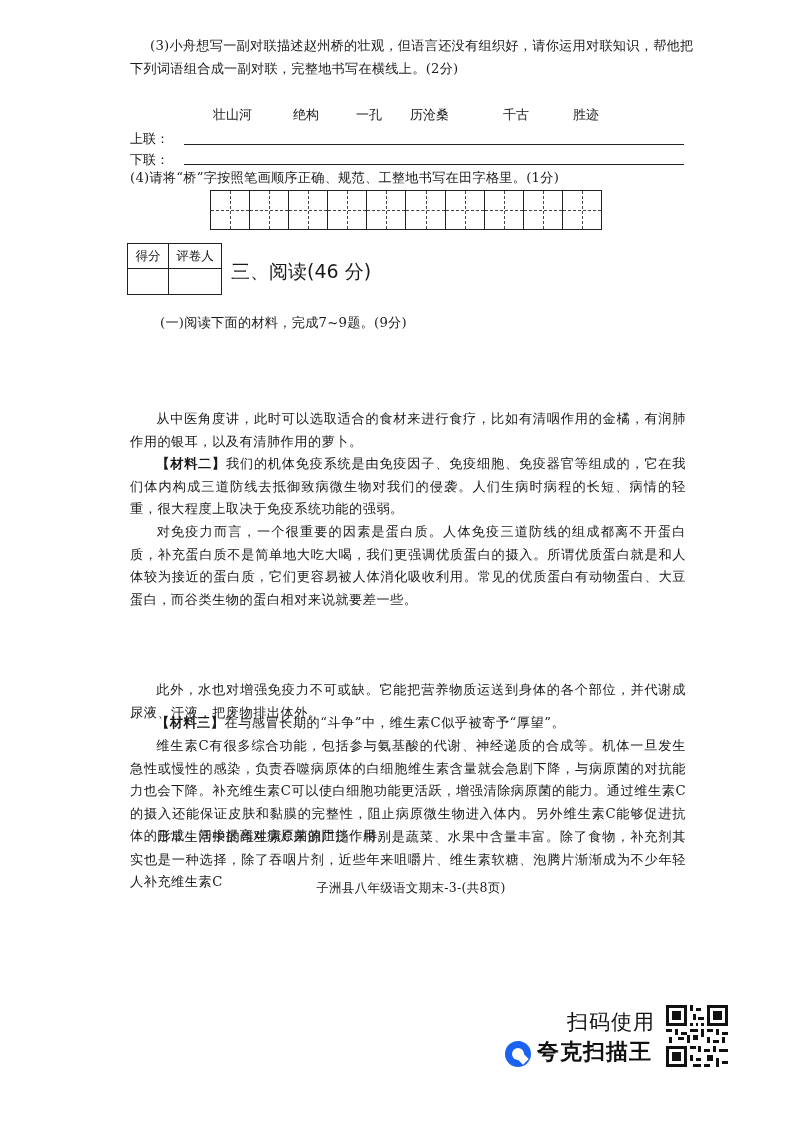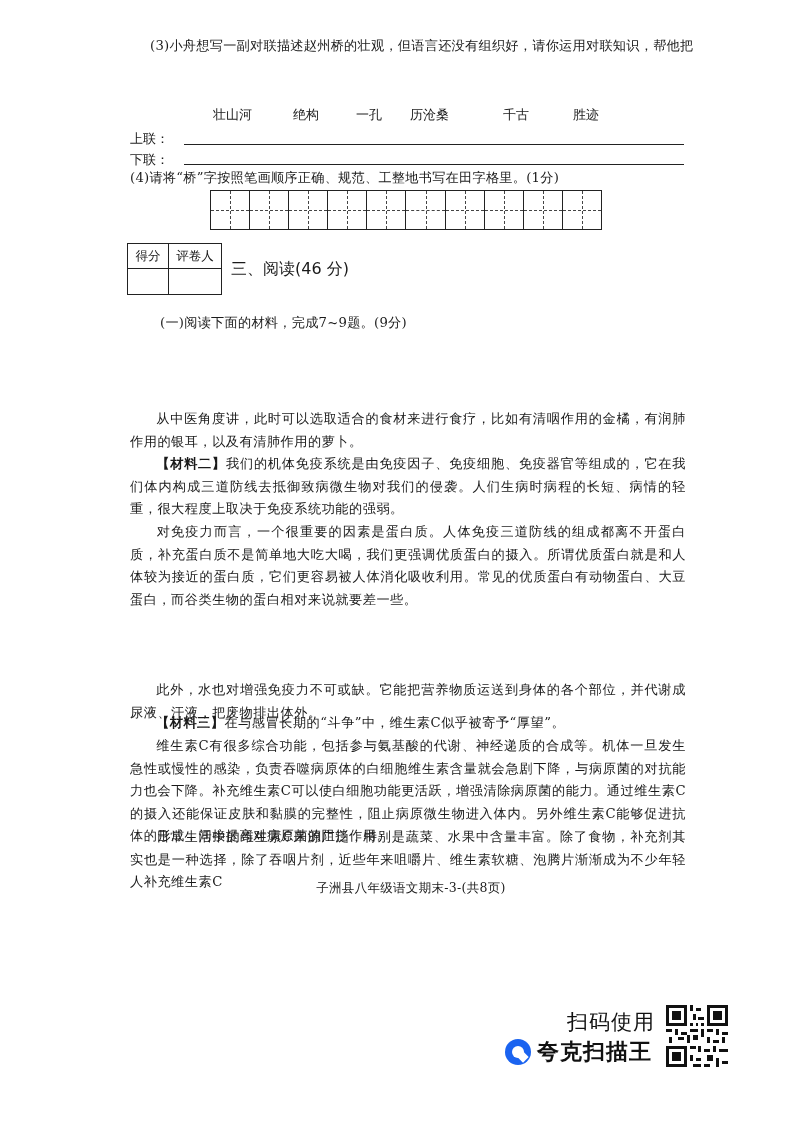--- a/index.html
+++ b/index.html
@@ -20,36 +20,37 @@
   .cell { flex: 1; position: relative; border-right: 1.2px solid #222; }
   .cell:last-child { border-right: none; }
   .cell .v { position: absolute; left: 50%; top: 0; bottom: 0; border-left: 1px dashed #444; }
   .cell .h { position: absolute; top: 50%; left: 0; right: 0; border-top: 1px dashed #444; }
   .score { position: absolute; left: 127px; top: 243px; border-collapse: collapse; font-family: "DejaVu Sans", "Liberation Sans", sans-serif; font-size: 12.5px; }
   .score td { border: 1.3px solid #222; text-align: center; padding: 0; margin-left: 17px; }
   .score tr:first-child td { height: 24px; }
   .score tr:last-child td { height: 25px; }
   .score td.c1 { width: 40px; }
   .score td.c2 { width: 52px; }
-  .section { position: absolute; left: 231px; top: 259px; font-size: 16px; font-family: "DejaVu Sans", "Liberation Sans", sans-serif; }
+  .section { position: absolute; left: 231px; top: 259px; font-size: 19px; font-family: "DejaVu Sans", "Liberation Sans", sans-serif; }
   .footer { position: absolute; left: 0; width: 794px; top: 880px; text-align: center; font-size: 12.5px; letter-spacing: 0.3px; padding-left: 14px; }
   .scan-text { position: absolute; left: 567px; top: 1008px; font-family: "DejaVu Sans", "Liberation Sans", sans-serif; font-size: 21px; color: #111; letter-spacing: 1px; }
-  .brand { position: absolute; left: 505px; top: 1037px; display: flex; align-items: center; }
+  .brand { position: absolute; left: 505px; top: 1037px; display: flex; align-items: flex-end; }
   .brand-logo { width: 26px; height: 26px; border-radius: 50%; background: #1a63f0; position: relative; }
   .brand-logo::after { content: ""; position: absolute; left: 7px; top: 7px; width: 12px; height: 12px; border-radius: 50%; background: #fff; }
   .brand-logo::before { content: ""; position: absolute; left: 14px; top: 14px; width: 8px; height: 8px; background: #fff; z-index: 1; transform: rotate(45deg); }
   .brand-name { margin-left: 6px; font-family: "DejaVu Sans", "Liberation Sans", sans-serif; font-weight: bold; font-size: 22px; color: #111; letter-spacing: 1px; }
   .qr { position: absolute; left: 666px; top: 1005px; width: 62px; height: 62px; }
 </style>
 </head>
 <body>
 
 <div class="page">
 
   <div class="line" style="left:150px; top:36px;">(3)小舟想写一副对联描述赵州桥的壮观，但语言还没有组织好，请你运用对联知识，帮他把</div>
+  <div class="line" style="left:130px; top:59px;">下列词语组合成一副对联，完整地书写在横线上。(2分)</div>
 
   <div class="words">
     <span style="left:0px;">壮山河</span>
     <span style="left:80px;">绝构</span>
     <span style="left:143px;">一孔</span>
     <span style="left:197px;">历沧桑</span>
     <span style="left:290px;">千古</span>
     <span style="left:360px;">胜迹</span>
   </div>
 

